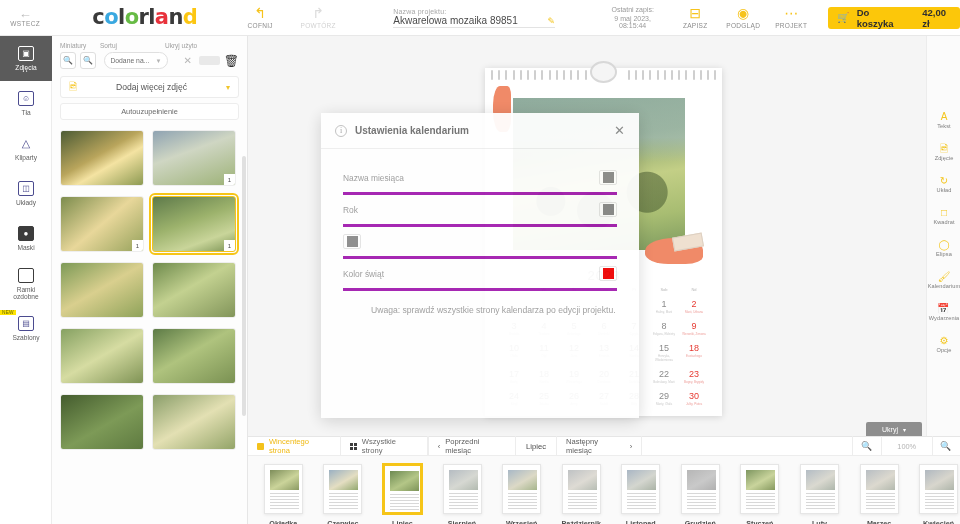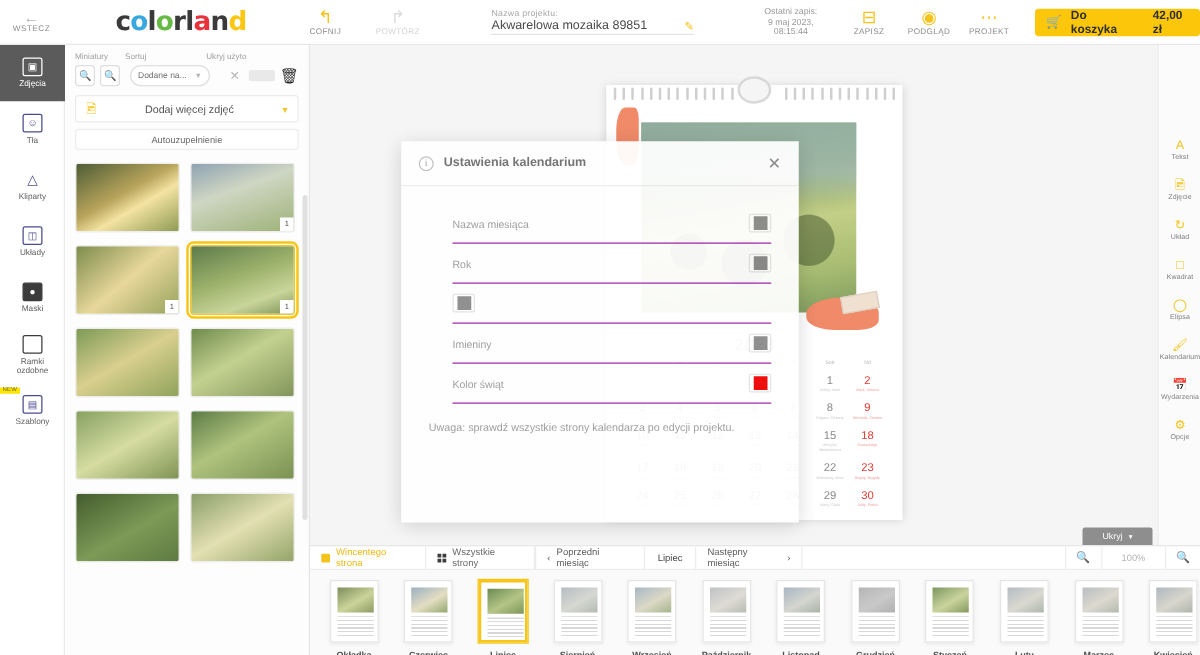--- a/index.html
+++ b/index.html
@@ -211,30 +211,30 @@
   }
   .modal-hd .inf {
     width: 12px; height: 12px; border: 1px solid #c0c0c0; border-radius: 50%;
     font-size: 8px; color: #a2a2a2; display: flex; align-items: center; justify-content: center;
     font-family: "Liberation Serif", serif;
   }
   .modal-hd .ttl { margin-left: 8px; font-size: 10px; color: #6e6e6e; font-weight: bold; }
   .modal-hd .cls { margin-left: auto; font-size: 13px; color: #8b8b8b; cursor: pointer; line-height: 12px;}
   .modal-bd { padding: 14px 22px 0 22px; }
   .opt-row {
-    display: flex; align-items: center; height: 32px; border-bottom: 1px solid #a21caf; margin-left: 19px;
+    display: flex; align-items: center; height: 32px; border-bottom: 3px solid #a21caf;
   }
   .opt-row .olb { font-size: 8.4px; color: #9a9a9a; flex: 1; }
   .opt-sw {
     width: 18px; height: 15px; border: 1px solid #e4e4e4; border-radius: 2px;
     display: flex; align-items: center; justify-content: center; cursor: pointer; background:#fff;
   }
   .opt-sw .chip { width: 11px; height: 11px; background: #8a8a8a; }
   .modal-note {
-    margin-top: 12px; font-size: 8.6px; color: #9b9b9b; line-height: 14px;
+    margin-top: 12px; font-size: 8.6px; color: #9b9b9b; line-height: 14px; margin-left: 28px;
   }
 
   
   .rtools {
     position: absolute; top: 36px; right: 0; width: 34px; bottom: 88px;
     background: #fbfbfb; border-left: 1px solid #ececec; z-index: 30;
     padding-top: 68px;
   }
   .rt-item {
     width: 34px; height: 31px; display: flex; flex-direction: column;
@@ -661,26 +661,20 @@
             <span class="opt-sw">
               <span class="chip" style="background: rgb(138, 138, 138);"></span>
             </span>
           </div>
           <div class="opt-row">
             <span class="opt-sw">
               <span class="chip" style="background: rgb(138, 138, 138);"></span>
             </span>
           </div>
           <div class="opt-row">
-            <span class="olb">Imieniny</span>
-            <span class="opt-sw">
-              <span class="chip" style="background: rgb(138, 138, 138);"></span>
-            </span>
-          </div>
-          <div class="opt-row">
             <span class="olb">Kolor świąt</span>
             <span class="opt-sw">
               <span class="chip" style="background: rgb(239, 0, 0);"></span>
             </span>
           </div>
         </div>
       <div class="modal-note">Uwaga: sprawdź wszystkie strony kalendarza po edycji projektu.</div>
     </div>
   </div>
 

